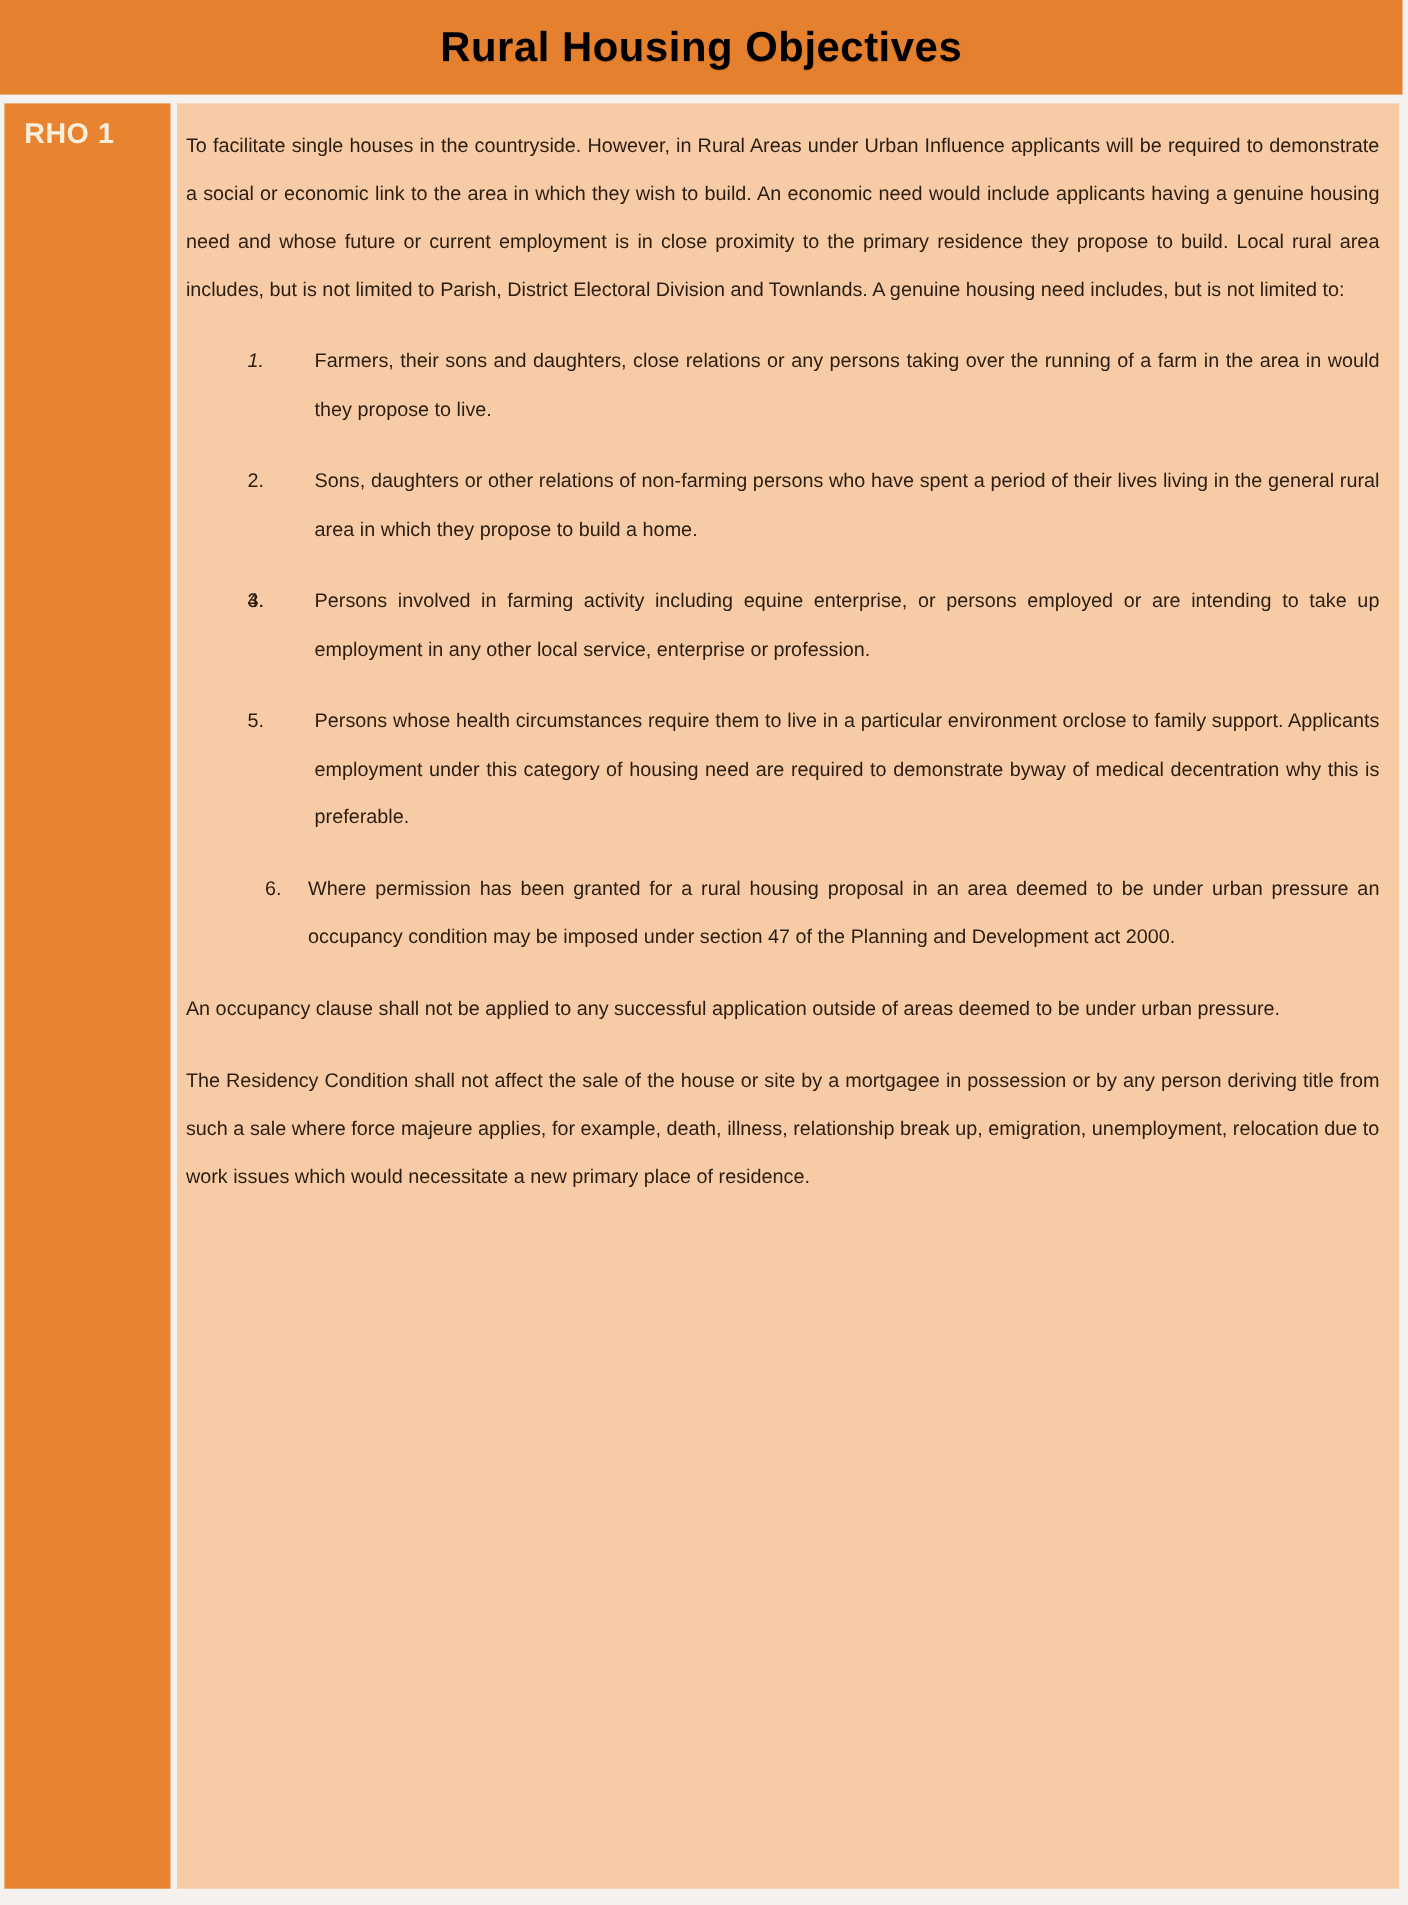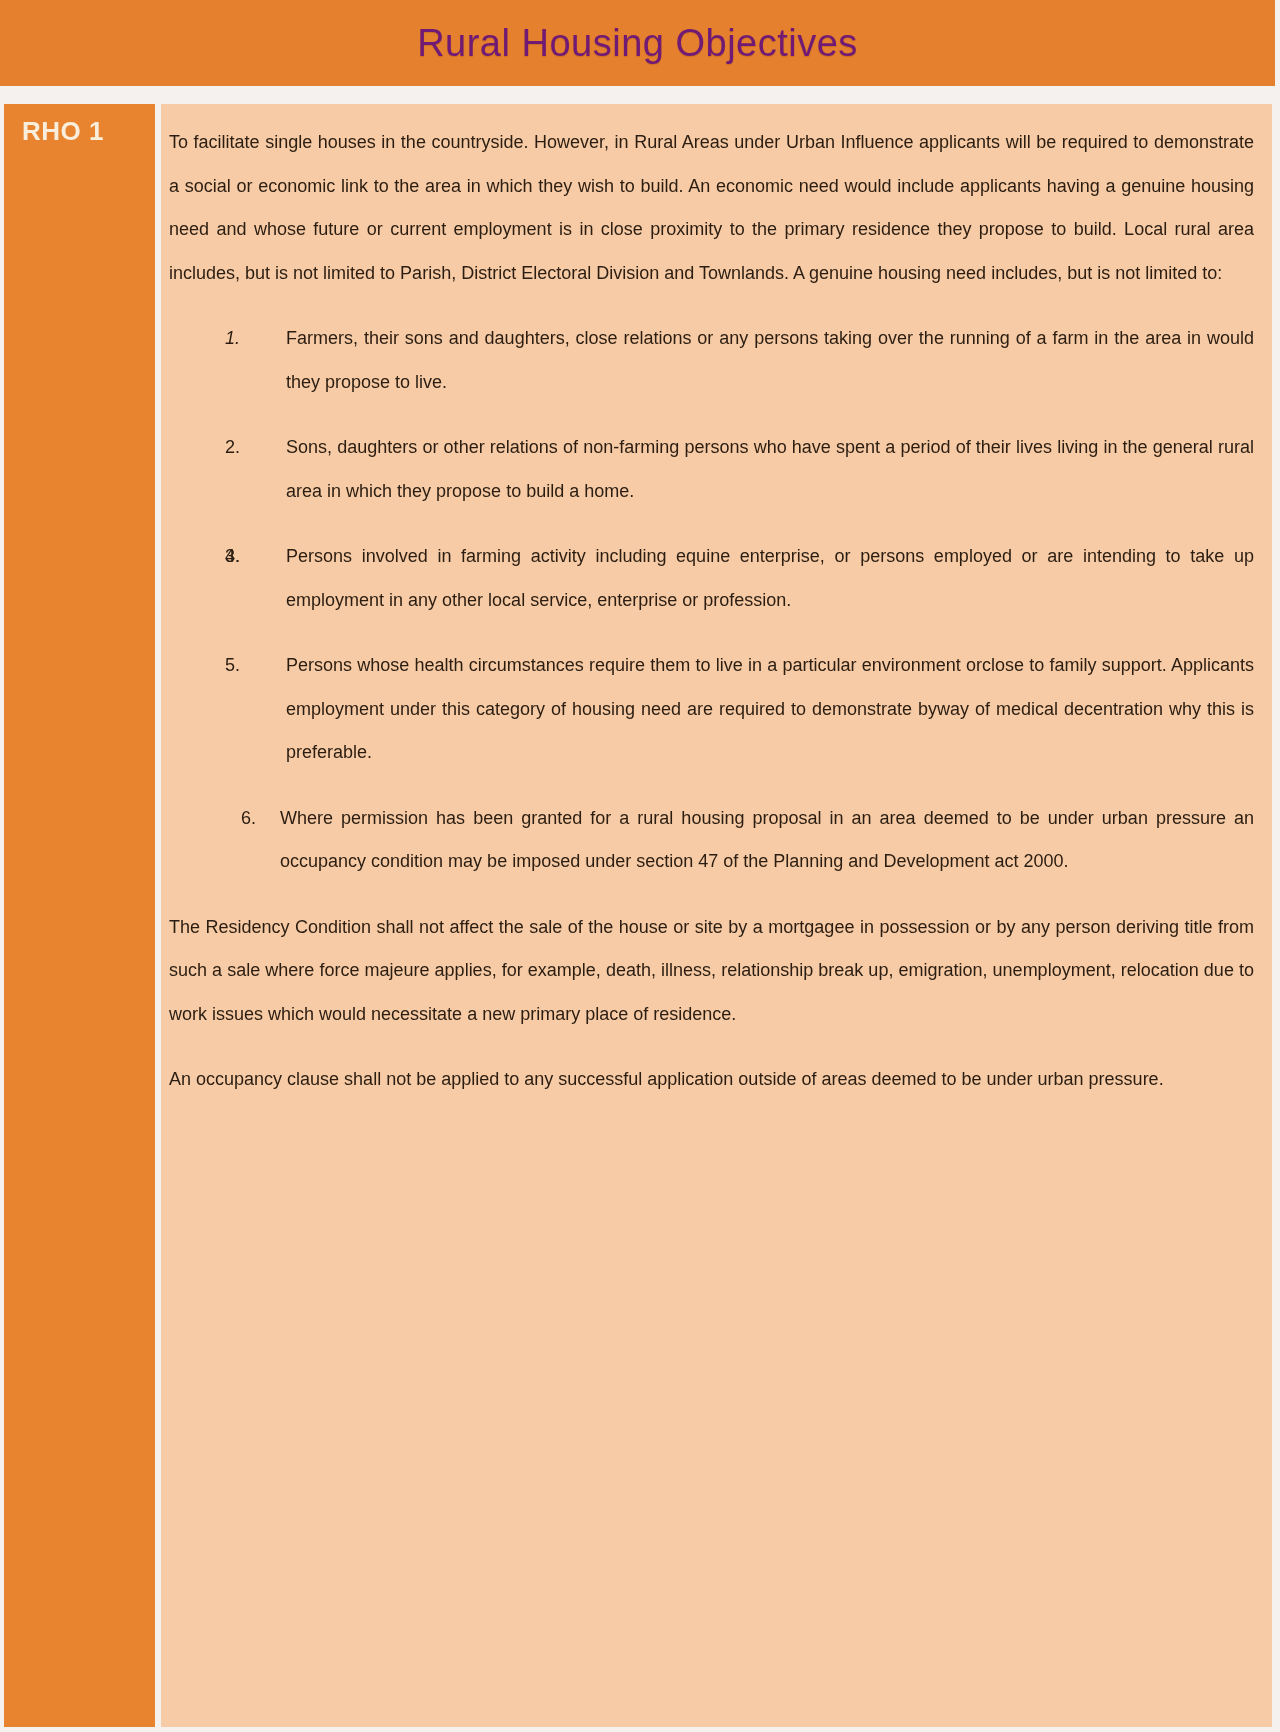--- a/index.html
+++ b/index.html
@@ -21,30 +21,30 @@
   .header-band {
     position: absolute;
     left: 0; top: 0;
     width: 1275px; height: 86px;
     background: #e5802e;
     display: flex;
     align-items: center;
     justify-content: center;
   }
   .header-title {
-    color: #701a75;
+    color: #000000;
     font-size: 38px;
-    font-weight: normal;
+    font-weight: bold;
     letter-spacing: 0.5px;
     text-shadow: 0 1px 1px rgba(120,60,10,0.25);
   }
   
   .table-wrap {
     position: absolute;
-    left: 4px; top: 104px;
+    left: 4px; top: 94px;
     width: 1268px;
     height: 1623px;
     display: flex;
     align-items: stretch;
   }
   .label-cell {
     width: 151px;
     flex: 0 0 151px;
     background: #e8832f;
     margin-right: 6px;
@@ -129,21 +129,21 @@
         </div>
 
         <div class="list-item item-six">
           <span class="marker">6.</span>
           <span>Where permission has been granted for a rural housing proposal in an area deemed to be under urban pressure an occupancy condition may be imposed under section 47 of the Planning and Development act 2000.</span>
         </div>
 
       </div>
 
       <div class="closing">
+        <p class="para">An occupancy clause shall not be applied to any successful application outside of areas deemed to be under urban pressure.</p>
+
         <p class="para">The Residency Condition shall not affect the sale of the house or site by a mortgagee in possession or by any person deriving title from such a sale where force majeure applies, for example, death, illness, relationship break up, emigration, unemployment, relocation due to work issues which would necessitate a new primary place of residence.</p>
-
-        <p class="para">An occupancy clause shall not be applied to any successful application outside of areas deemed to be under urban pressure.</p>
       </div>
 
     </div>
   </div>
 
 </div>
 
 </body></html>

